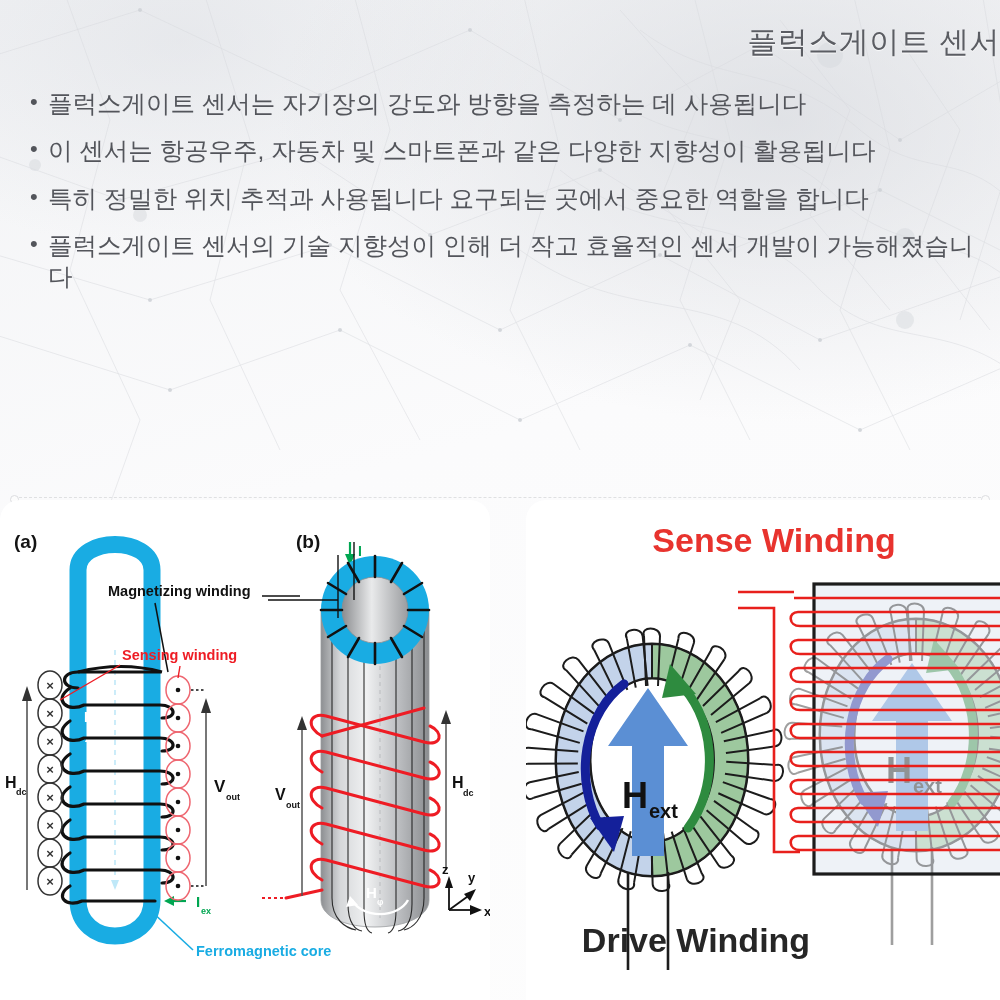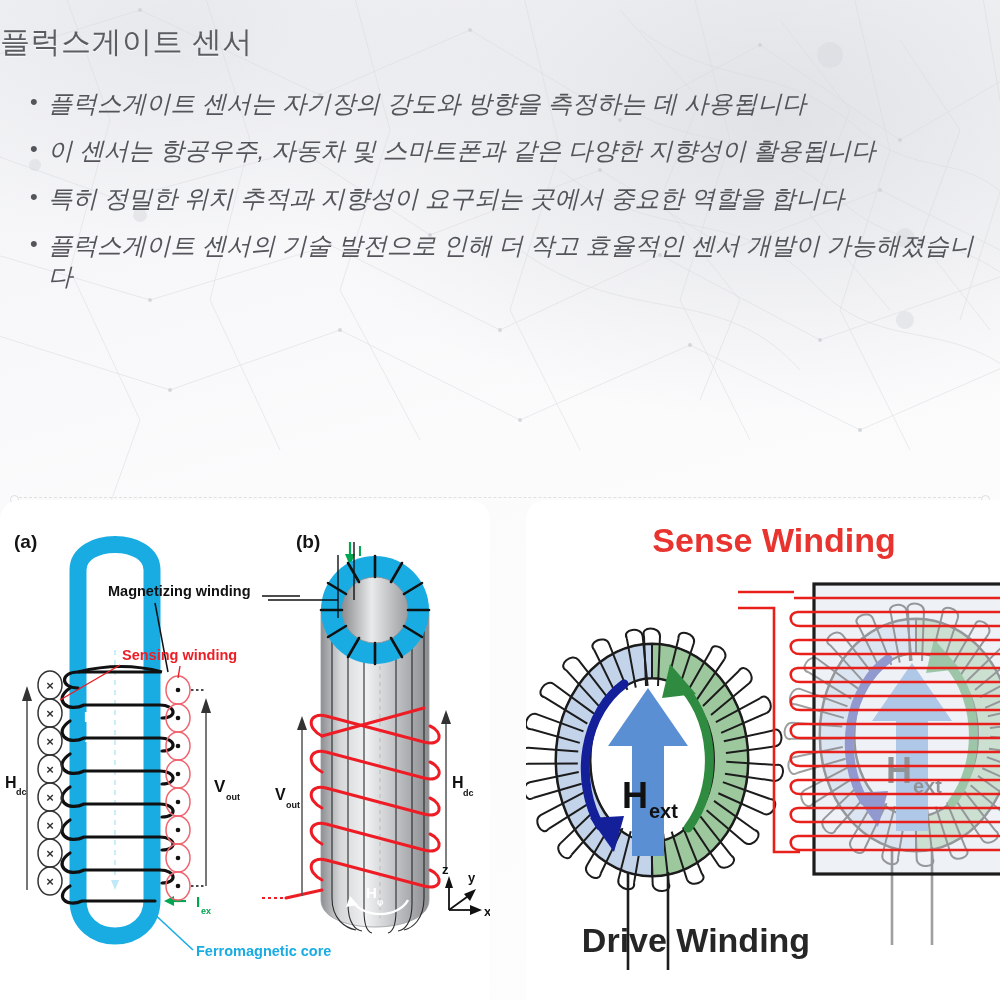--- a/index.html
+++ b/index.html
@@ -25,21 +25,21 @@
     background:
       radial-gradient(ellipse 700px 420px at 78% 12%, rgba(205,208,214,0.55) 0%, rgba(250,250,251,0) 72%),
       radial-gradient(ellipse 520px 300px at 18% 4%, rgba(212,215,221,0.40) 0%, rgba(250,250,251,0) 70%),
       linear-gradient(165deg, #f2f3f5 0%, #fbfbfc 45%, #fdfdfd 100%);
   }
 
   
   #title {
     position: absolute;
     left: 0; right: 0; top: 22px;
-    text-align: left;
+    text-align: right;
     font-size: 30px;
     color: #5b5d63;
     letter-spacing: 0.5px;
     font-weight: 400;
     text-shadow: 0 1px 1px rgba(255,255,255,0.85);
   }
 
   
   #bullets {
     position: absolute;
@@ -53,21 +53,21 @@
     font-size: 24.5px;
     line-height: 1.28;
   }
   .bullet .dot {
     flex: 0 0 auto;
     width: 18px;
     font-size: 22px;
     line-height: 1.28;
     color: #53555b;
   }
-  .bullet .txt { flex: 1 1 auto; font-style: italic; }
+  .bullet .txt { flex: 1 1 auto; }
 
   
   #divider {
     position: absolute;
     left: 14px; right: 14px; top: 497px;
     height: 1px;
     border-top: 1px dashed #dfe0e2;
   }
   #divider::before, #divider::after {
     content: "";
@@ -166,25 +166,25 @@
     <div class="bullet">
       <span class="dot">•</span>
       <span class="txt">플럭스게이트 센서는 자기장의 강도와 방향을 측정하는 데 사용됩니다</span>
     </div>
     <div class="bullet">
       <span class="dot">•</span>
       <span class="txt">이 센서는 항공우주, 자동차 및 스마트폰과 같은 다양한 지향성이 활용됩니다</span>
     </div>
     <div class="bullet">
       <span class="dot">•</span>
-      <span class="txt">특히 정밀한 위치 추적과 지향성이 요구되는 곳에서 중요한 역할을 합니다</span>
+      <span class="txt">특히 정밀한 위치 추적과 사용됩니다 요구되는 곳에서 중요한 역할을 합니다</span>
     </div>
     <div class="bullet">
       <span class="dot">•</span>
-      <span class="txt">플럭스게이트 센서의 기술 발전으로 인해 더 작고 효율적인 센서 개발이 가능해졌습니다</span>
+      <span class="txt">플럭스게이트 센서의 기술 지향성이 인해 더 작고 효율적인 센서 개발이 가능해졌습니다</span>
     </div>
   </div>
 
   <div id="divider"></div>
 
   <div id="figure-area">
 
     <div class="panel" id="panel-left">
       <svg viewBox="0 0 490 500" preserveAspectRatio="xMidYMid meet">
         <defs>

